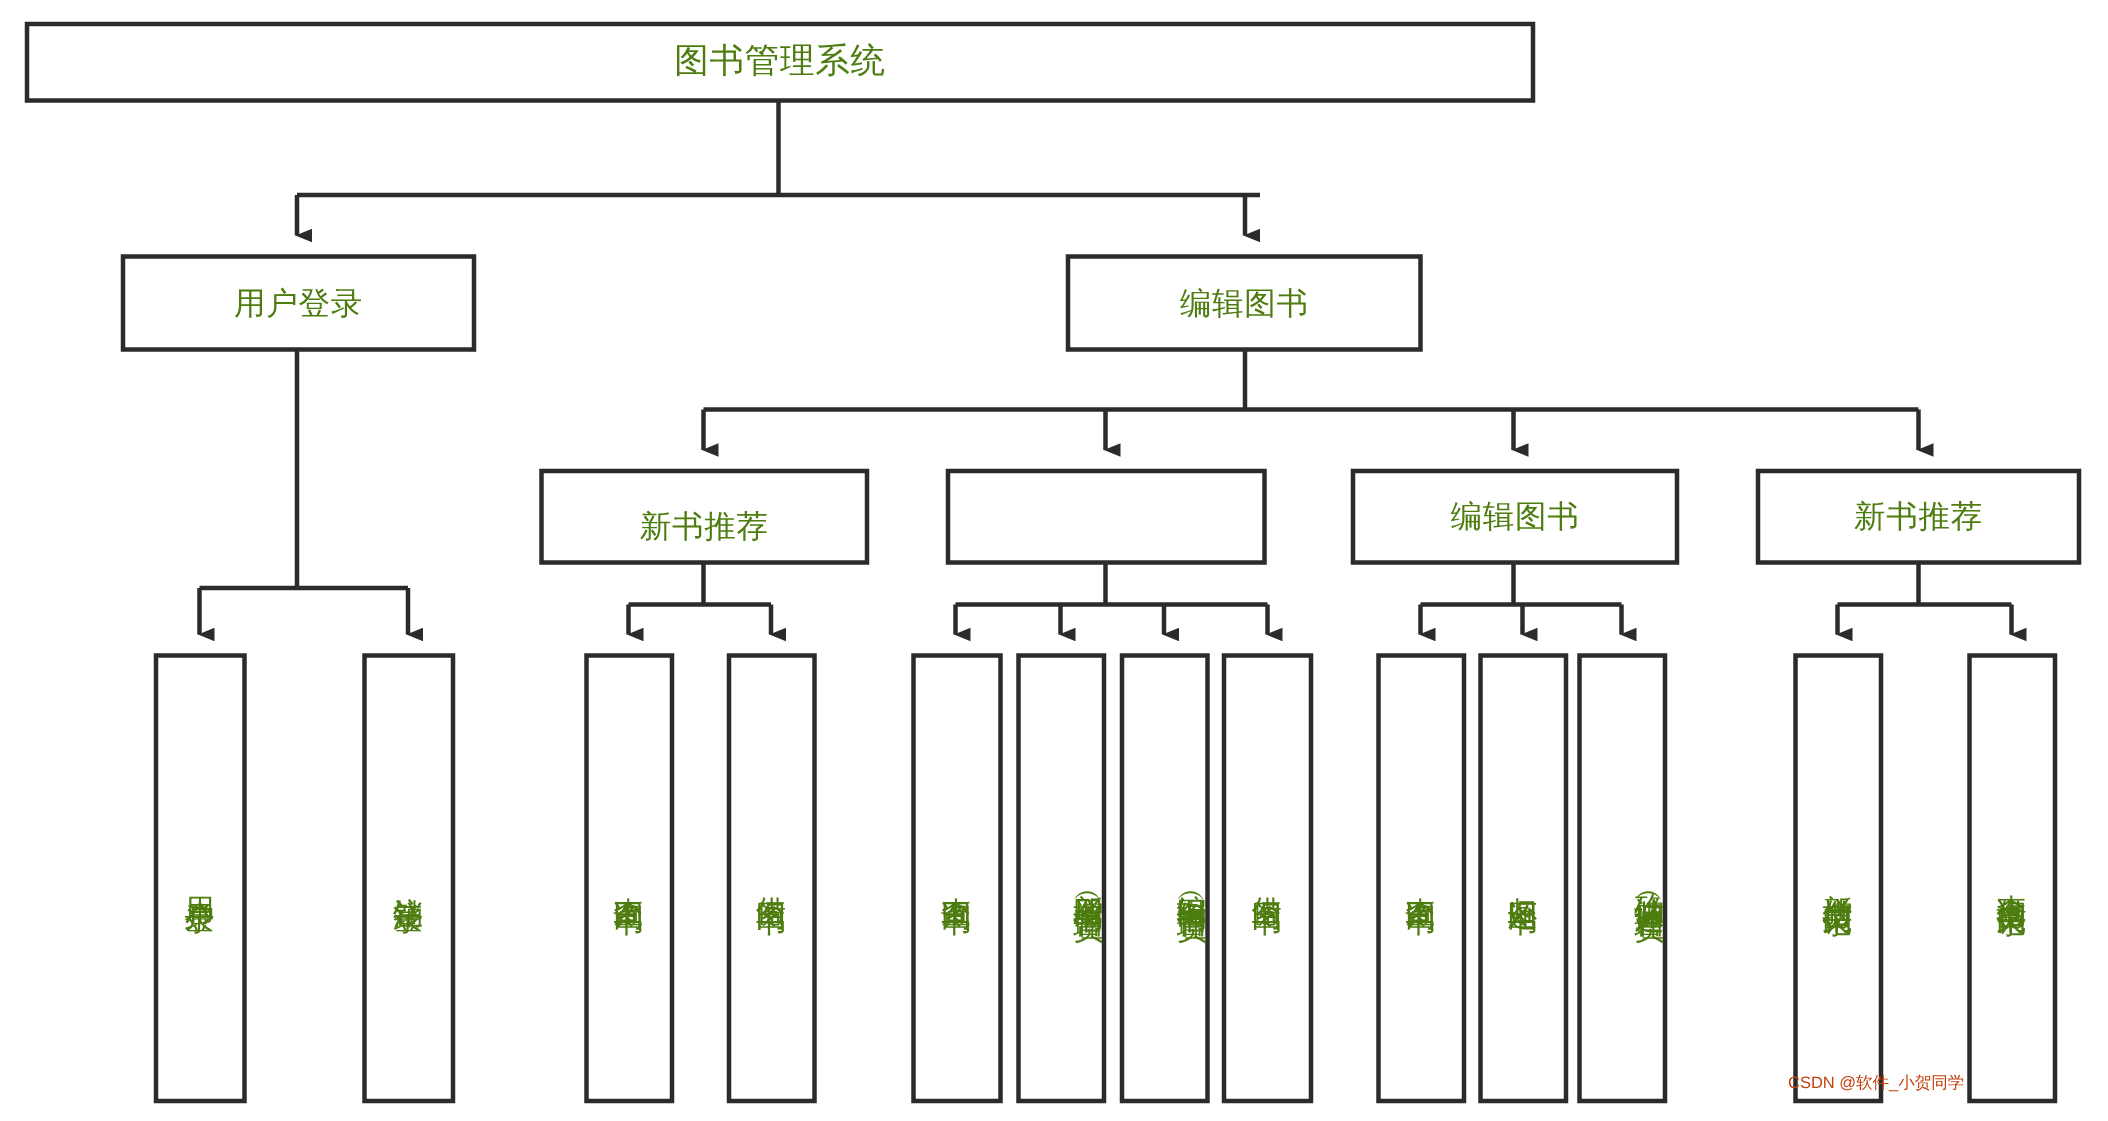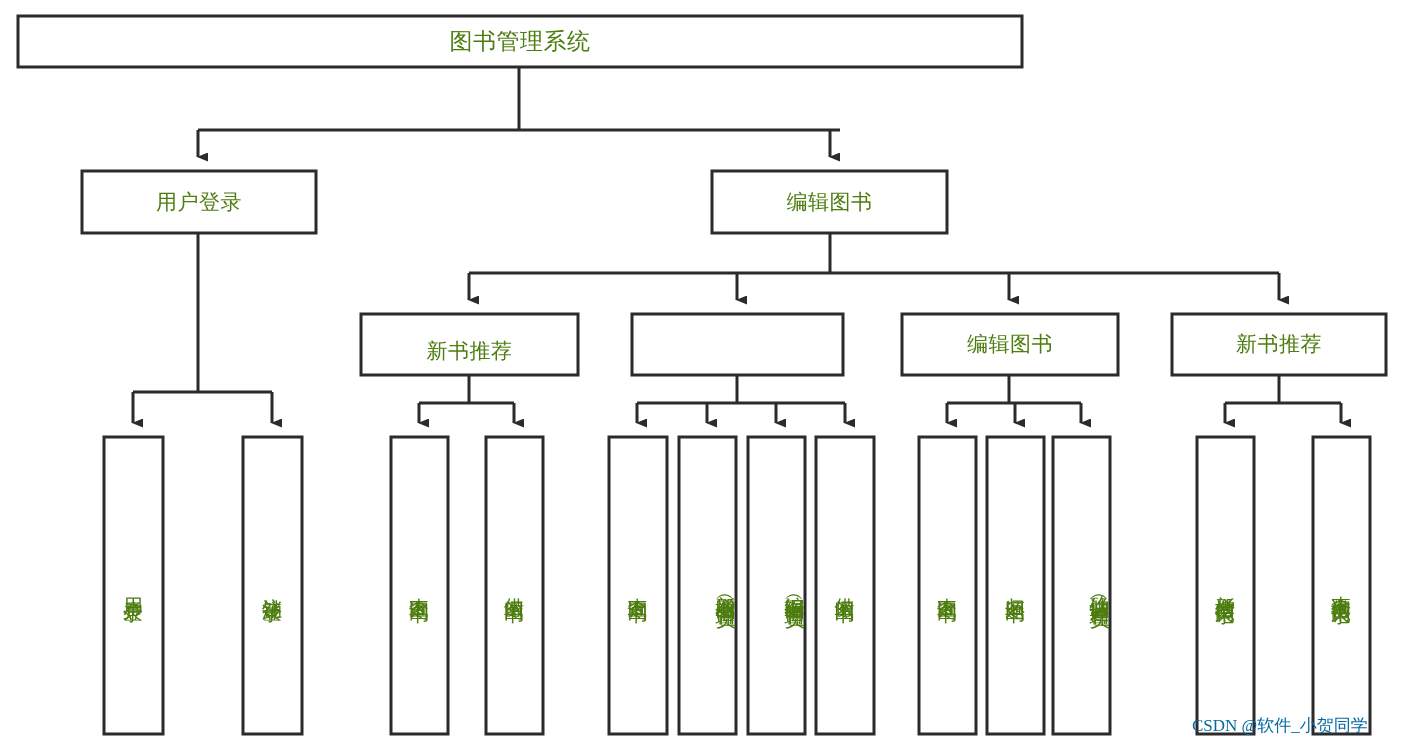--- a/index.html
+++ b/index.html
@@ -57,23 +57,23 @@
     writing-mode: vertical-rl;
     text-orientation: upright;
     font-size: 20px;
     letter-spacing: 2px;
     line-height: 1;
   }
   .watermark {
     position: absolute;
     left: 1192px;
     top: 714px;
-    font-size: 17px;
-    color: #0369a1;
-    font-family: Liberation Serif, serif;
+    font-size: 11px;
+    color: #c2410c;
+    font-family: Liberation Sans, sans-serif;
     white-space: nowrap;
     pointer-events: none;
   }
 </style>
 </head>
 <body>
 
 <div id="diagram-root">
 
   <svg class="diagram" viewBox="0 0 1405 747" xmlns="http://www.w3.org/2000/svg">

